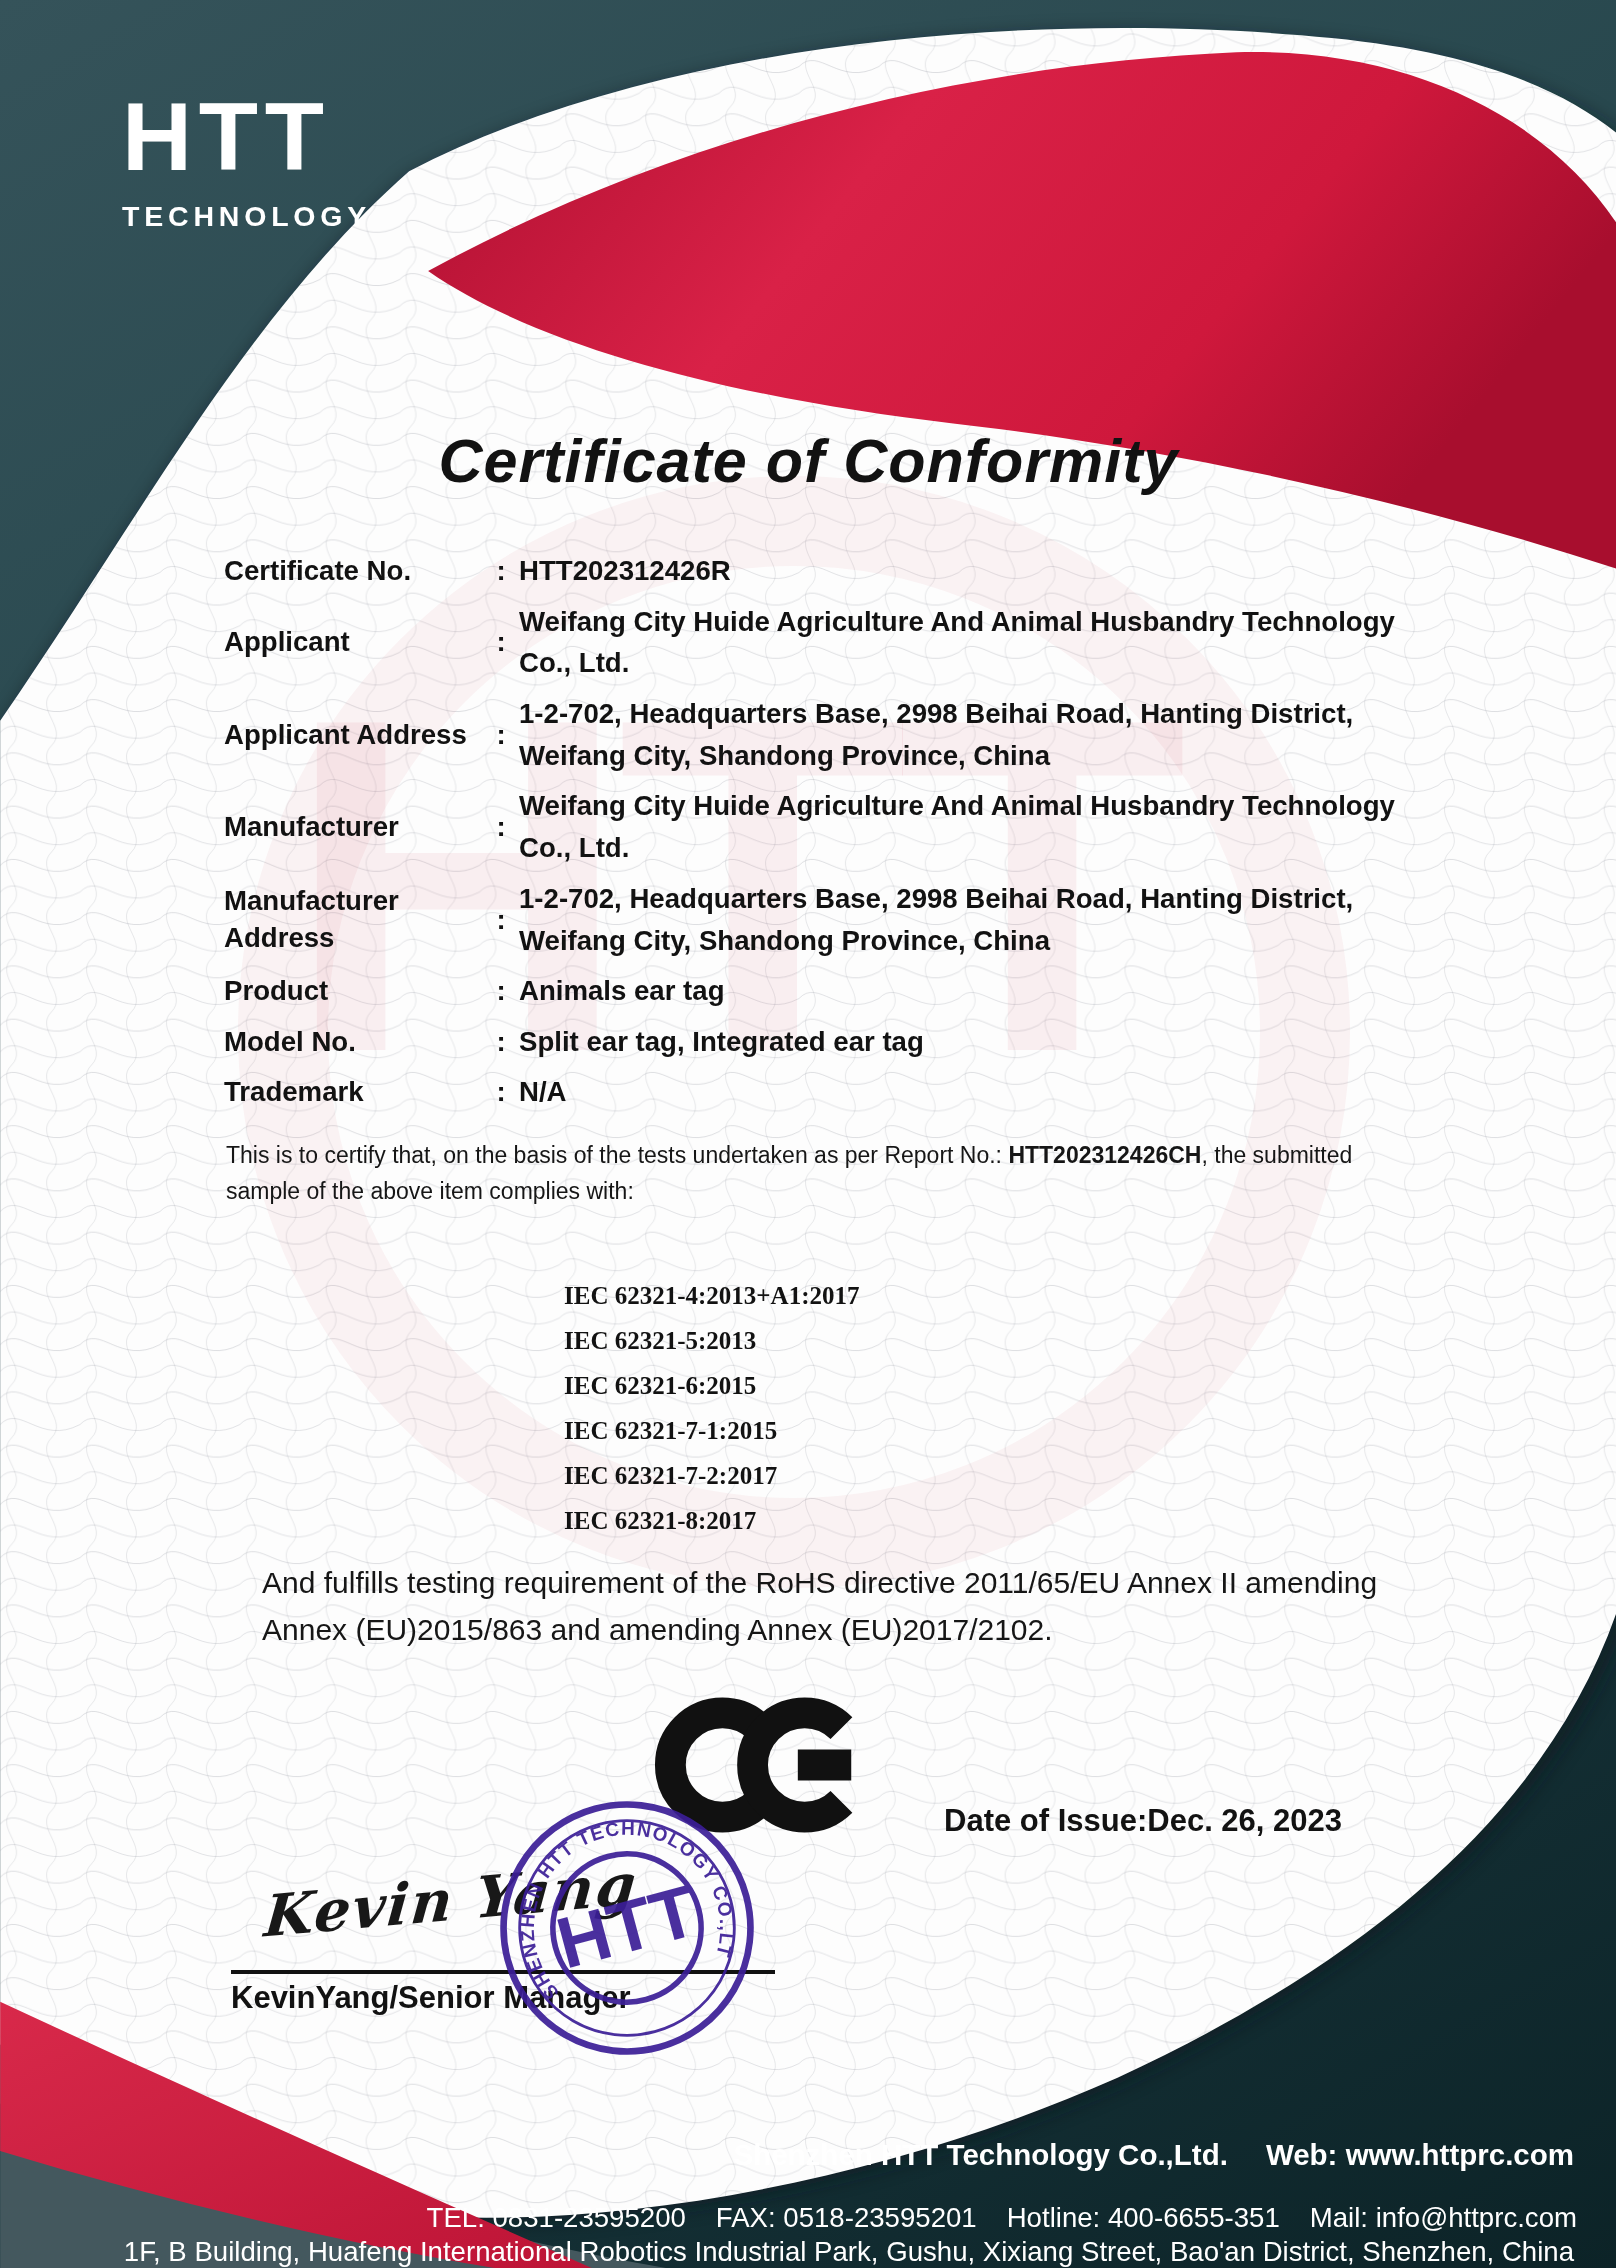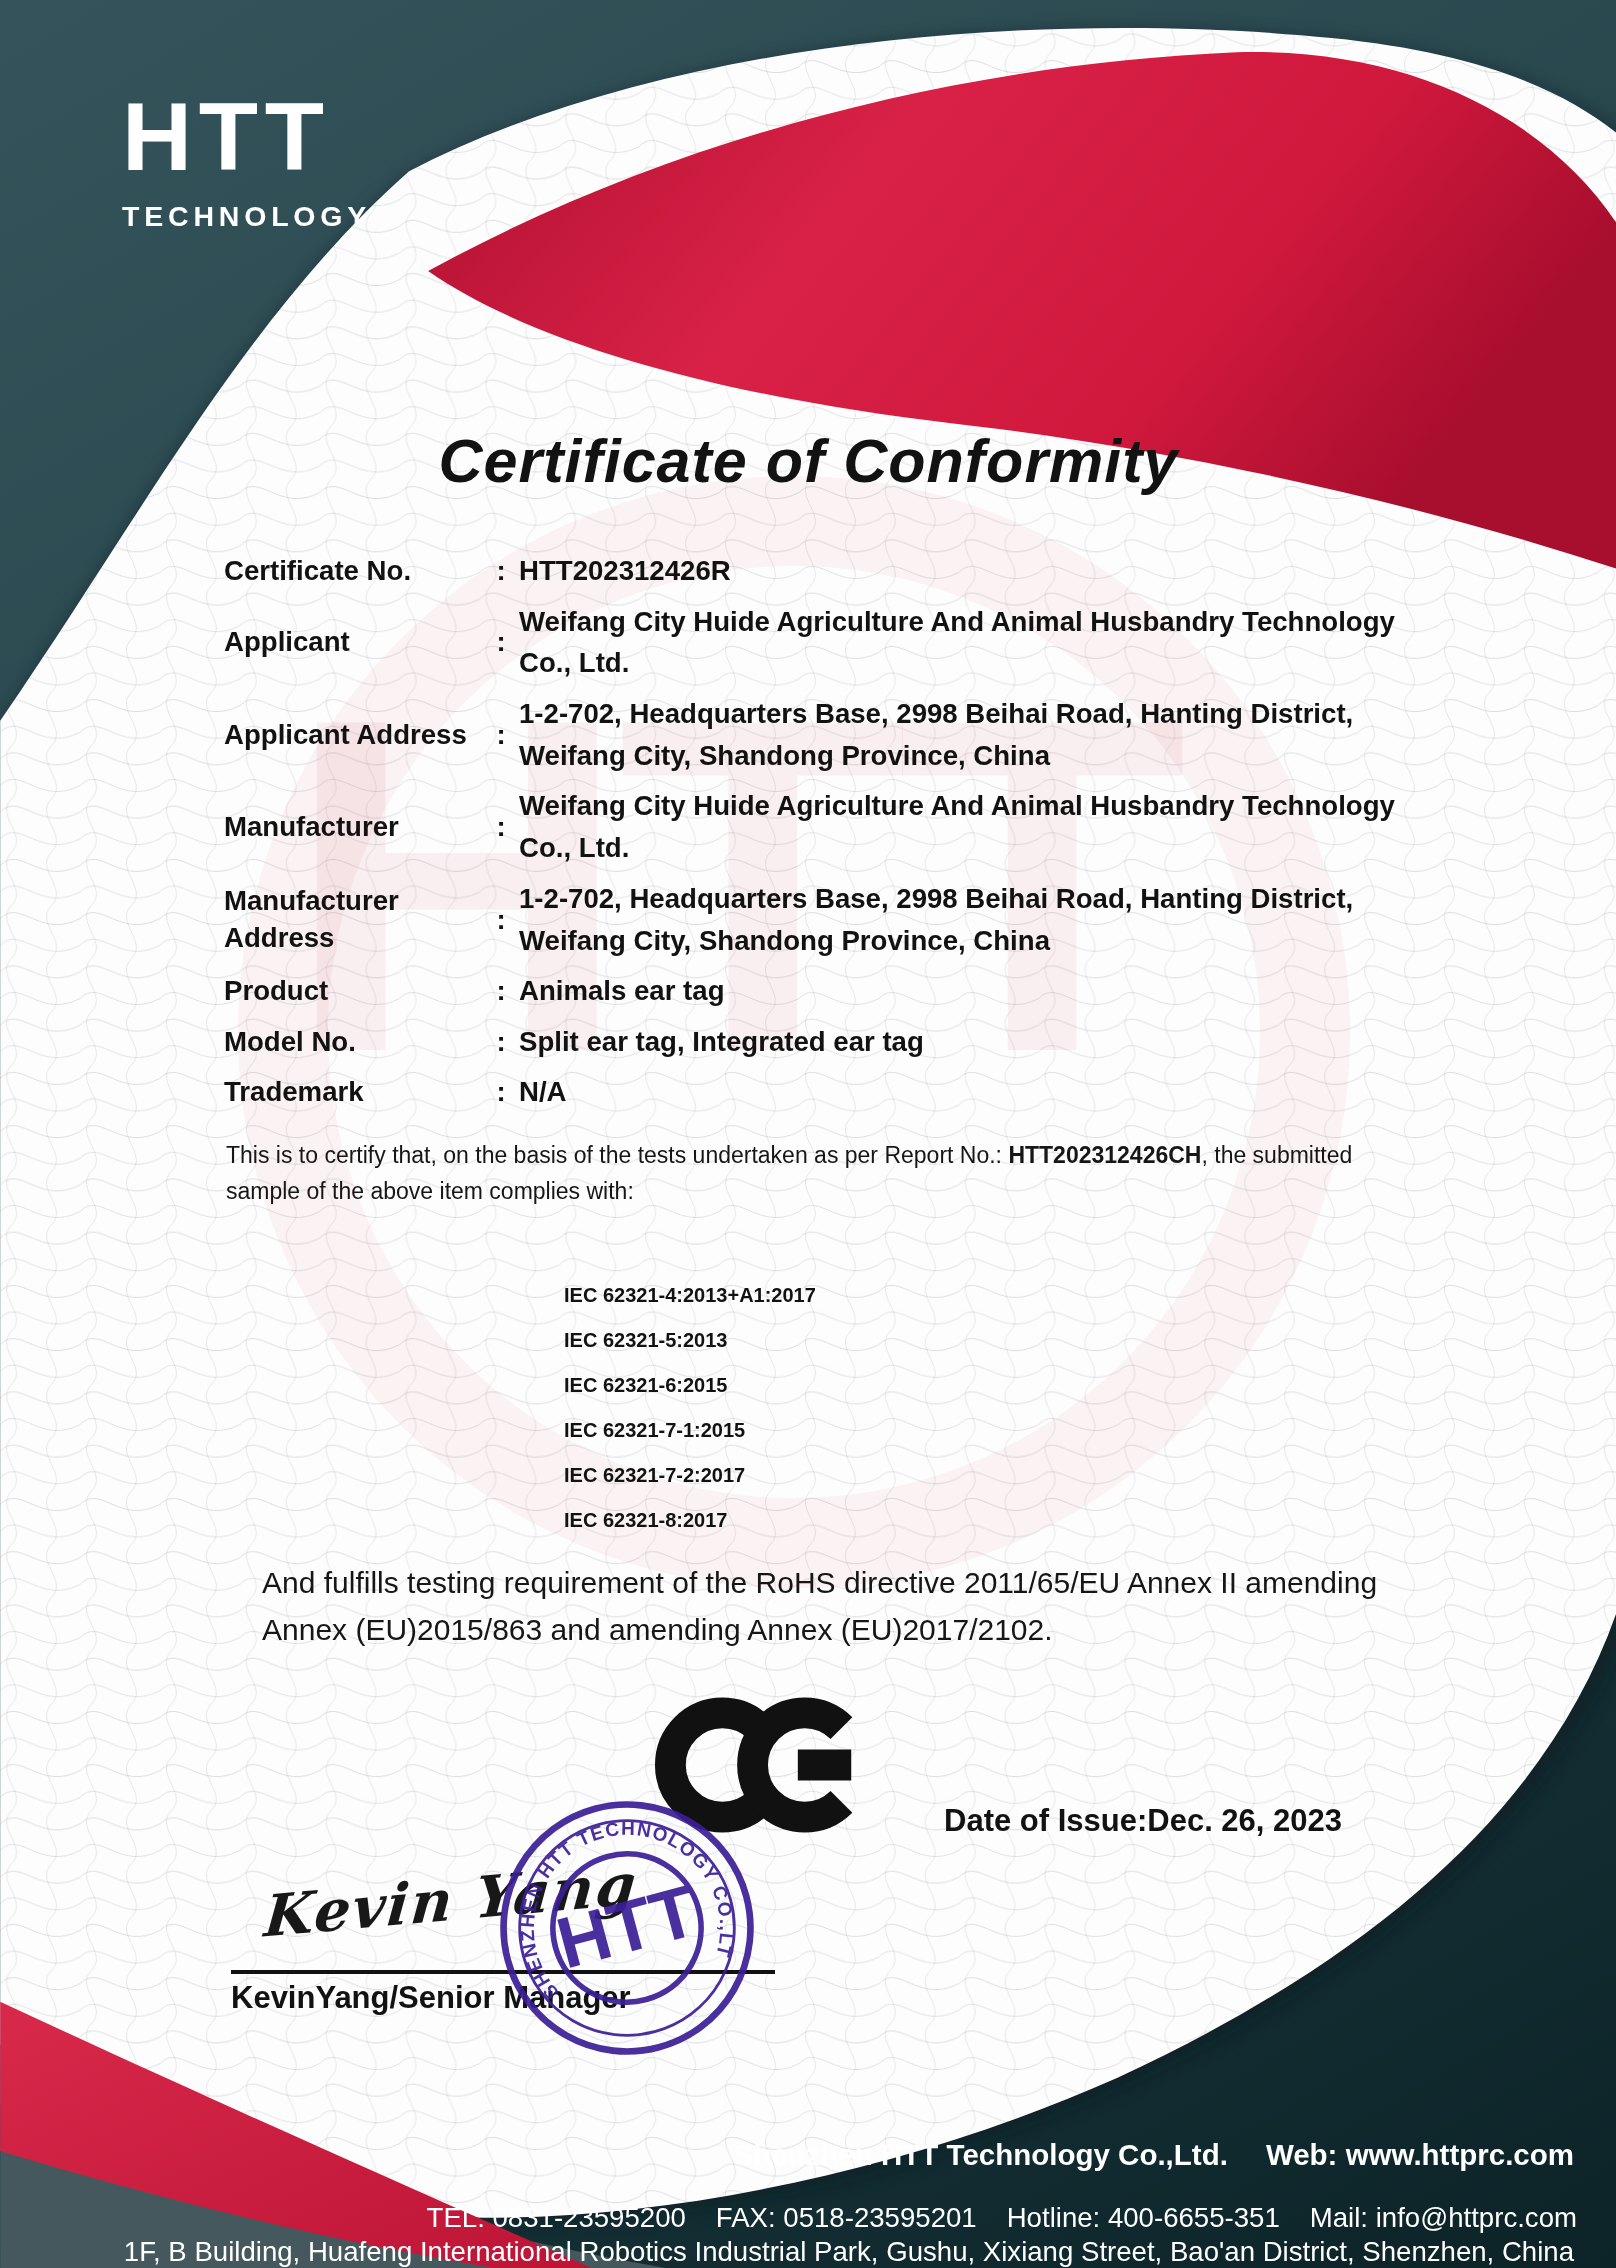--- a/index.html
+++ b/index.html
@@ -23,21 +23,21 @@
   .fields{position:absolute;left:224px;top:550px;width:1194px;color:#121212;}
   .frow{display:flex;align-items:center;margin-bottom:8.6px;}
   .flabel{width:259px;font-size:27.6px;font-weight:bold;line-height:1.32;}
   .fcolon{width:36px;font-size:27.6px;font-weight:bold;text-align:center;}
   .fvalue{flex:1;font-size:27.6px;font-weight:bold;line-height:1.52;}
   
   .certify{position:absolute;left:226px;top:1138px;width:1132px;
            font-size:23px;line-height:1.55;color:#161616;}
   .certify .rep{font-weight:bold;}
   .standards{position:absolute;left:564px;top:1273px;color:#121212;}
-  .standards div{font-size:20px;font-weight:bold;line-height:45px;}
+  .standards div{font-size:25px;font-weight:bold;line-height:45px;font-family:Liberation Serif, serif;}
   .rohs{position:absolute;left:262px;top:1560px;width:1118px;
         font-size:30px;line-height:1.55;color:#161616;}
   
   .ce{position:absolute;left:654px;top:1664px;width:226px;height:202px;}
   
   .sig-script{position:absolute;left:264px;top:1866px;font-family:"DejaVu Serif", serif;
               font-style:italic;font-weight:bold;font-size:57px;color:#181818;
               transform:rotate(-5deg) skewX(-10deg);letter-spacing:1.9px;}
   .sig-line{position:absolute;left:231px;top:1970px;width:544px;height:3.8px;background:#111;}
   .sig-title{position:absolute;left:231px;top:1980px;font-size:31px;font-weight:bold;color:#121212;}

